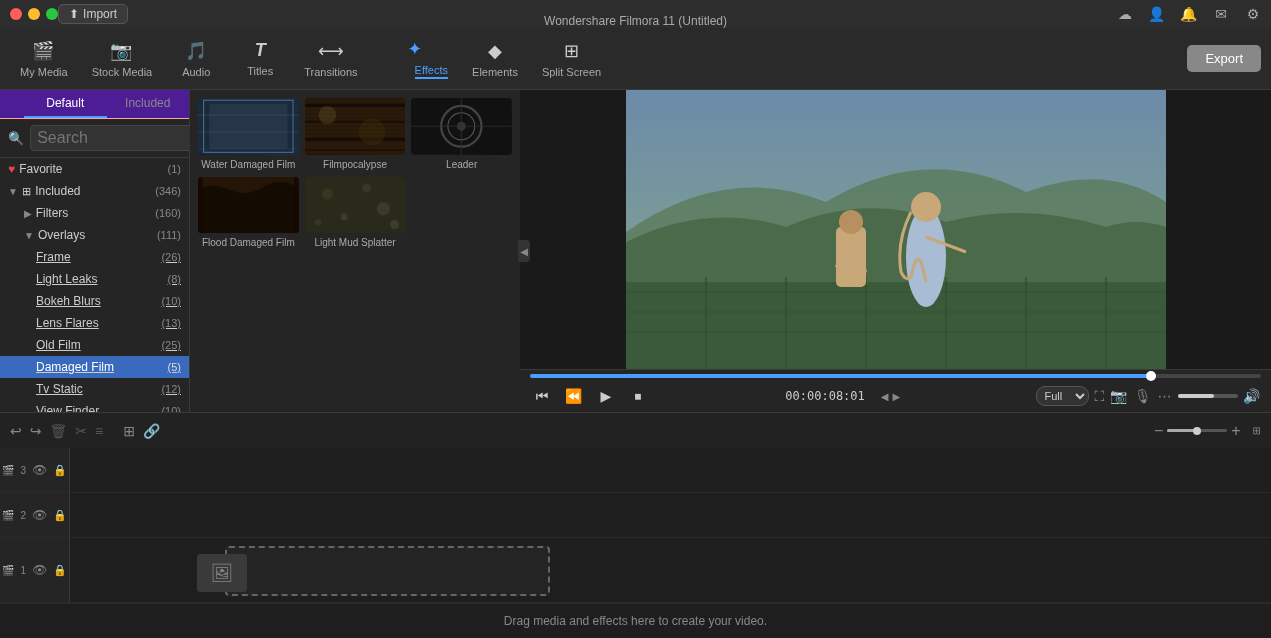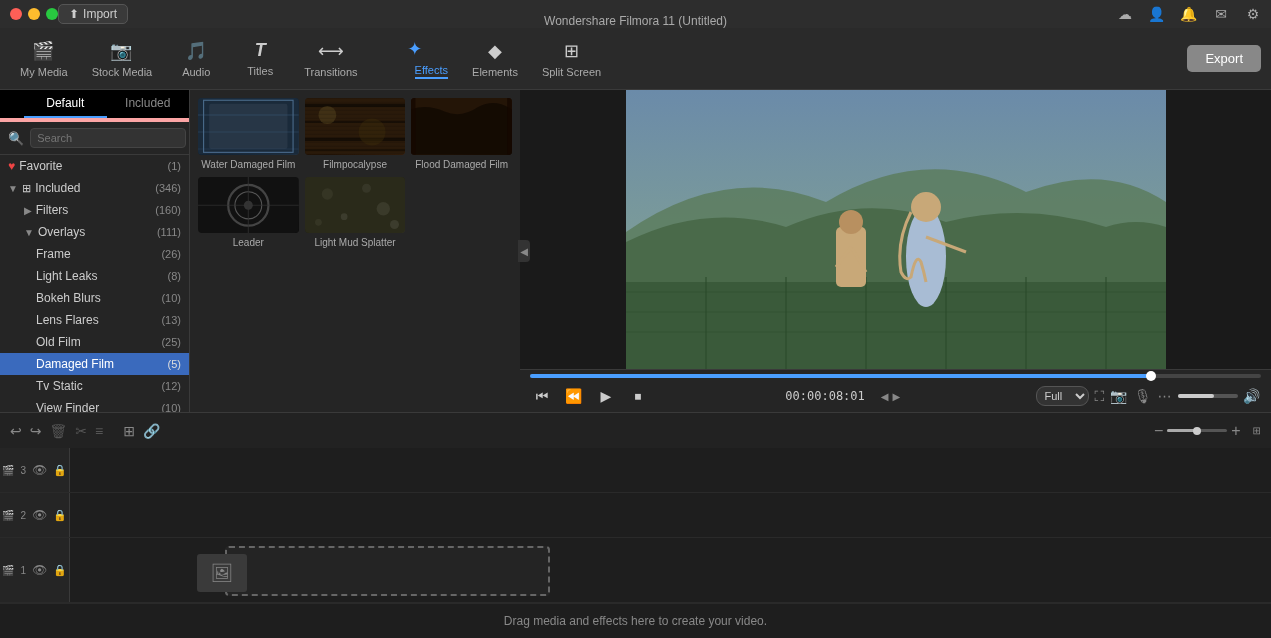--- a/index.html
+++ b/index.html
@@ -136,22 +136,22 @@
     .left-panel {
       width: 190px;
       background: #252525;
       display: flex;
       flex-direction: column;
       border-right: 1px solid #3a3a3a;
       flex-shrink: 0;
     }
     .panel-tabs {
       display: flex;
-      background: #000000;
-      border-bottom: 4px solid #fca5a5;
+      background: #4c1d95;
+      border-bottom: 1px solid #fca5a5;
       padding-left: 24px;
     }
     .panel-tab {
       flex: 1;
       text-align: center;
       padding: 6px 0;
       font-size: 12px;
       color: #888;
       cursor: pointer;
     }
@@ -164,21 +164,21 @@
       align-items: center;
       padding: 6px 8px;
       border-bottom: 1px solid #3a3a3a;
       gap: 6px;
     }
     .panel-search input {
       background: #333;
       border: 1px solid #444;
       border-radius: 4px;
       color: #f0abfc;
-      font-size: 11px;
+      font-size: 16px;
       padding: 3px 6px;
       flex: 1;
       outline: none;
     }
     .panel-grid-icon {
       font-size: 14px;
       color: #888;
       cursor: pointer;
     }
     .panel-list {
@@ -192,21 +192,21 @@
       align-items: center;
       padding: 4px 8px;
       cursor: pointer;
       gap: 4px;
     }
     .panel-item.active { background: #3a6abd; }
     .panel-item-heart { color: #e44; font-size: 12px; }
     .panel-item-label { flex: 1; font-size: 12px; }
     .panel-item-count { color: #888; font-size: 11px; }
     .panel-item-indent { padding-left: 24px; }
-    .panel-item-indent2 { padding-left: 36px; }
+    .panel-item-indent2 { padding-left: 36px; text-decoration: underline; }
     .expand-icon { font-size: 10px; color: #888; }
 
     
     .center-panel {
       width: 330px;
       background: #252525;
       display: flex;
       flex-direction: column;
       flex-shrink: 0;
     }
@@ -665,44 +665,44 @@
               <rect x="0" y="35" width="90" height="3" fill="#000" opacity="0.5"></rect>
               <rect x="0" y="45" width="90" height="2" fill="#000" opacity="0.3"></rect>
               <circle cx="20" cy="15" r="8" fill="#4a3a1a" opacity="0.7"></circle>
               <circle cx="60" cy="30" r="12" fill="#3a2a0a" opacity="0.5"></circle>
             </svg>
           </div>
           <span class="effect-label">Filmpocalypse</span>
         </div>
 
         <div class="effect-item">
-          <div class="effect-thumb thumb-flood">
-            <svg width="100%" height="100%" viewBox="0 0 90 50" preserveAspectRatio="none">
-              <rect width="90" height="50" fill="#1a0a00"></rect>
-              <rect x="0" y="0" width="90" height="50" fill="#2a1a0a" opacity="0.7"></rect>
-              <path d="M0,10 Q15,5 30,12 Q45,18 60,8 Q75,0 90,10 L90,50 L0,50 Z" fill="#0a0500" opacity="0.6"></path>
-              <rect x="0" y="0" width="4" height="50" fill="#150800" opacity="0.8"></rect>
-              <rect x="86" y="0" width="4" height="50" fill="#150800" opacity="0.8"></rect>
-            </svg>
-          </div>
-          <span class="effect-label">Flood Damaged Film</span>
-        </div>
-
-        <div class="effect-item">
           <div class="effect-thumb thumb-leader">
             <svg width="100%" height="100%" viewBox="0 0 90 50" preserveAspectRatio="none">
               <rect width="90" height="50" fill="#111"></rect>
               <circle cx="45" cy="25" r="18" fill="none" stroke="#444" stroke-width="2"></circle>
               <circle cx="45" cy="25" r="12" fill="none" stroke="#555" stroke-width="1"></circle>
               <circle cx="45" cy="25" r="4" fill="#333"></circle>
               <line x1="0" y1="25" x2="90" y2="25" stroke="#333" stroke-width="1" opacity="0.7"></line>
               <line x1="45" y1="0" x2="45" y2="50" stroke="#333" stroke-width="1" opacity="0.7"></line>
             </svg>
           </div>
           <span class="effect-label">Leader</span>
+        </div>
+
+        <div class="effect-item">
+          <div class="effect-thumb thumb-flood">
+            <svg width="100%" height="100%" viewBox="0 0 90 50" preserveAspectRatio="none">
+              <rect width="90" height="50" fill="#1a0a00"></rect>
+              <rect x="0" y="0" width="90" height="50" fill="#2a1a0a" opacity="0.7"></rect>
+              <path d="M0,10 Q15,5 30,12 Q45,18 60,8 Q75,0 90,10 L90,50 L0,50 Z" fill="#0a0500" opacity="0.6"></path>
+              <rect x="0" y="0" width="4" height="50" fill="#150800" opacity="0.8"></rect>
+              <rect x="86" y="0" width="4" height="50" fill="#150800" opacity="0.8"></rect>
+            </svg>
+          </div>
+          <span class="effect-label">Flood Damaged Film</span>
         </div>
 
         <div class="effect-item">
           <div class="effect-thumb thumb-mud">
             <svg width="100%" height="100%" viewBox="0 0 90 50" preserveAspectRatio="none">
               <rect width="90" height="50" fill="#2a2a1a"></rect>
               <circle cx="20" cy="15" r="5" fill="#3a3a2a" opacity="0.7"></circle>
               <circle cx="35" cy="35" r="3" fill="#4a4a3a" opacity="0.6"></circle>
               <circle cx="55" cy="10" r="4" fill="#3a3a2a" opacity="0.8"></circle>
               <circle cx="70" cy="28" r="6" fill="#4a4a3a" opacity="0.5"></circle>

